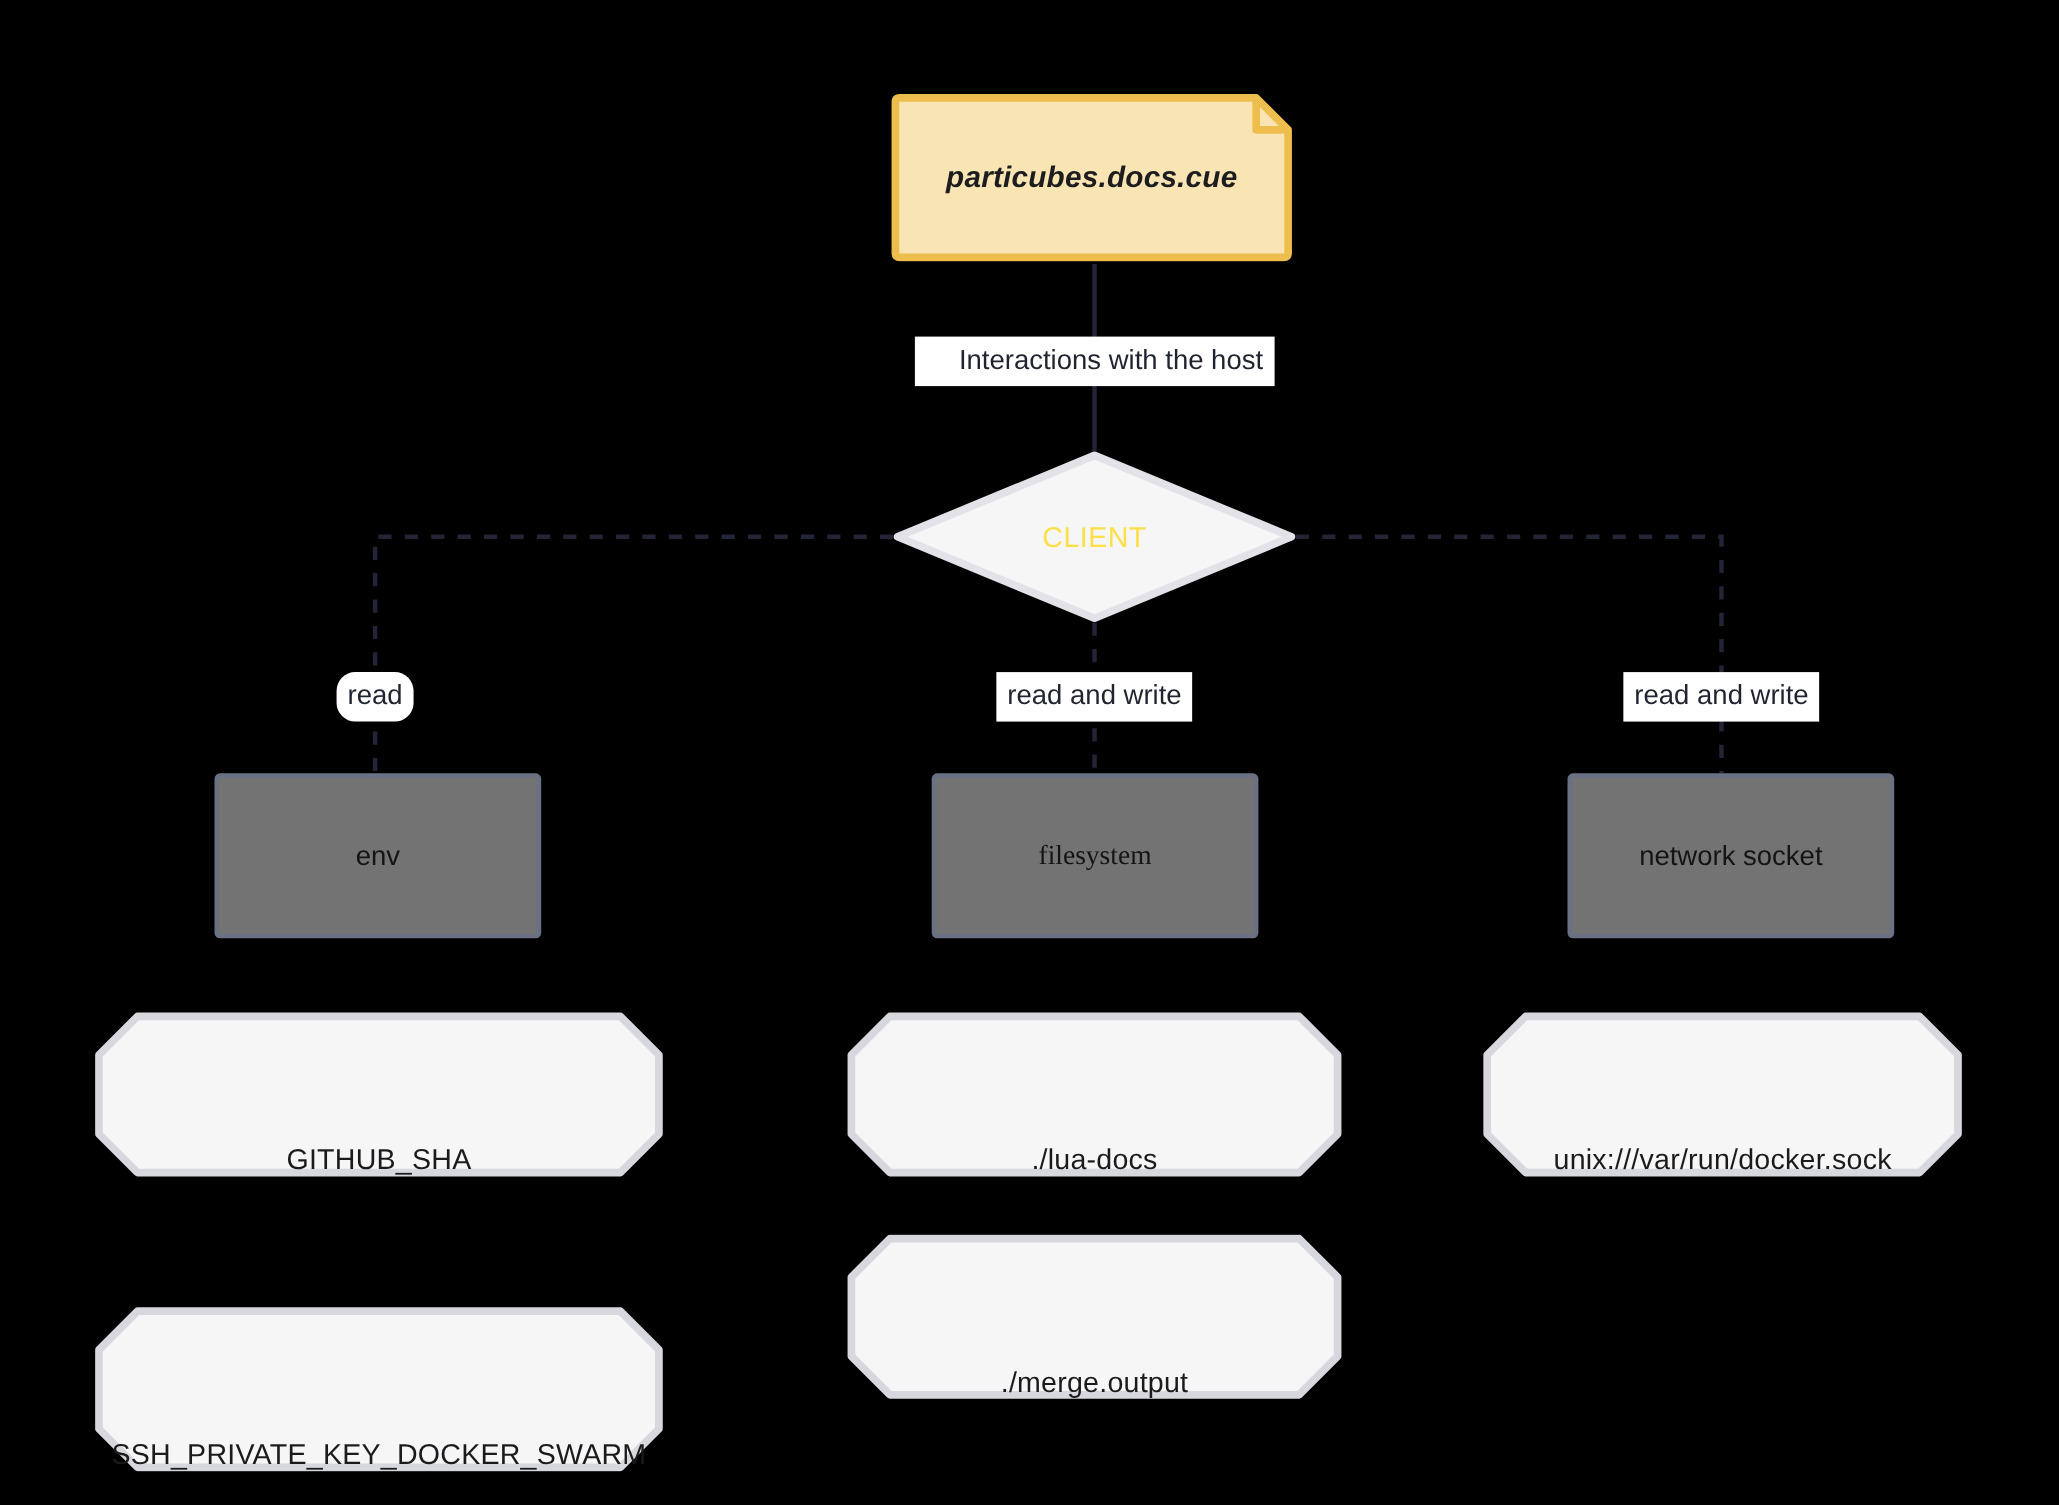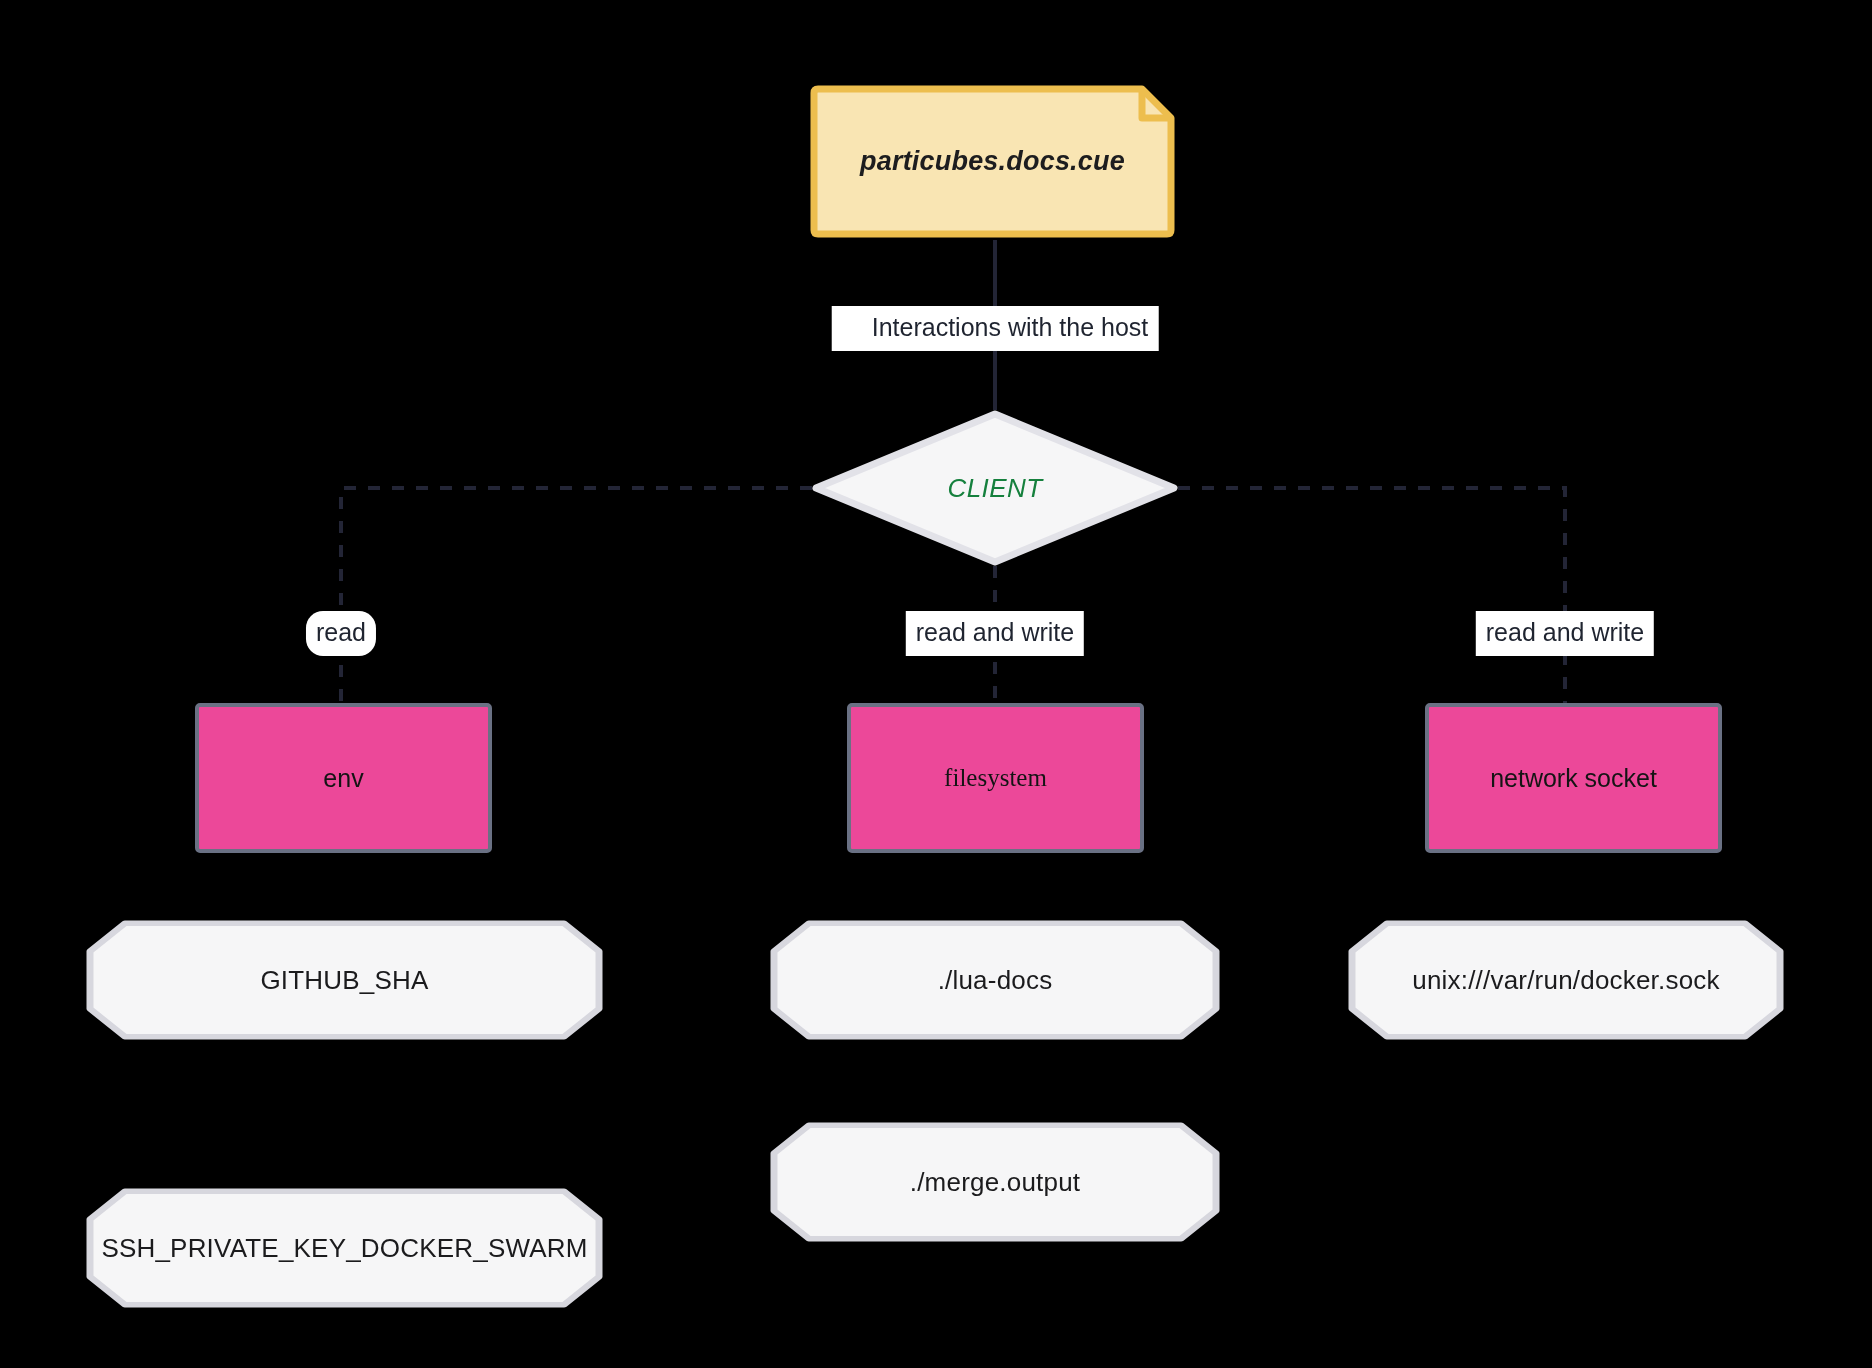--- a/index.html
+++ b/index.html
@@ -66,60 +66,59 @@
   }
   .diamond .dia-svg {
     position: absolute;
     left: 0; top: 0;
     width: 100%; height: 100%;
   }
   .diamond .dia-label {
     position: relative;
     z-index: 2;
     font-size: 26px;
-    color: #15803d;
+    color: #fde047;
     letter-spacing: .4px;
-    font-style: italic;
   }
 
   
   .edge-label {
     position: absolute;
     background: #ffffff;
     color: #1f2430;
     font-size: 25px;
     line-height: 1.0;
     padding: 9px 10px 11px 10px;
     white-space: nowrap;
     transform: translateX(-50%);
     z-index: 5;
   }
 
   
   .gbox {
     position: absolute;
     width: 297px;
     height: 150px;
-    background: #ec4899;
+    background: #737373;
     border: 4px solid #6a7184;
     border-radius: 5px;
     box-sizing: border-box;
     display: flex;
     align-items: center;
     justify-content: center;
     font-size: 25px;
     color: #141414;
   }
 
   
   .octa {
     position: absolute;
-    height: 120px;
-    display: flex;
-    align-items: center;
+    height: 150px;
+    display: flex;
+    align-items: flex-end;
     justify-content: center;
   }
   .octa .octa-svg {
     position: absolute;
     left: 0; top: 0;
     width: 100%; height: 100%;
   }
   .octa .octa-label {
     position: relative;
     z-index: 2;

